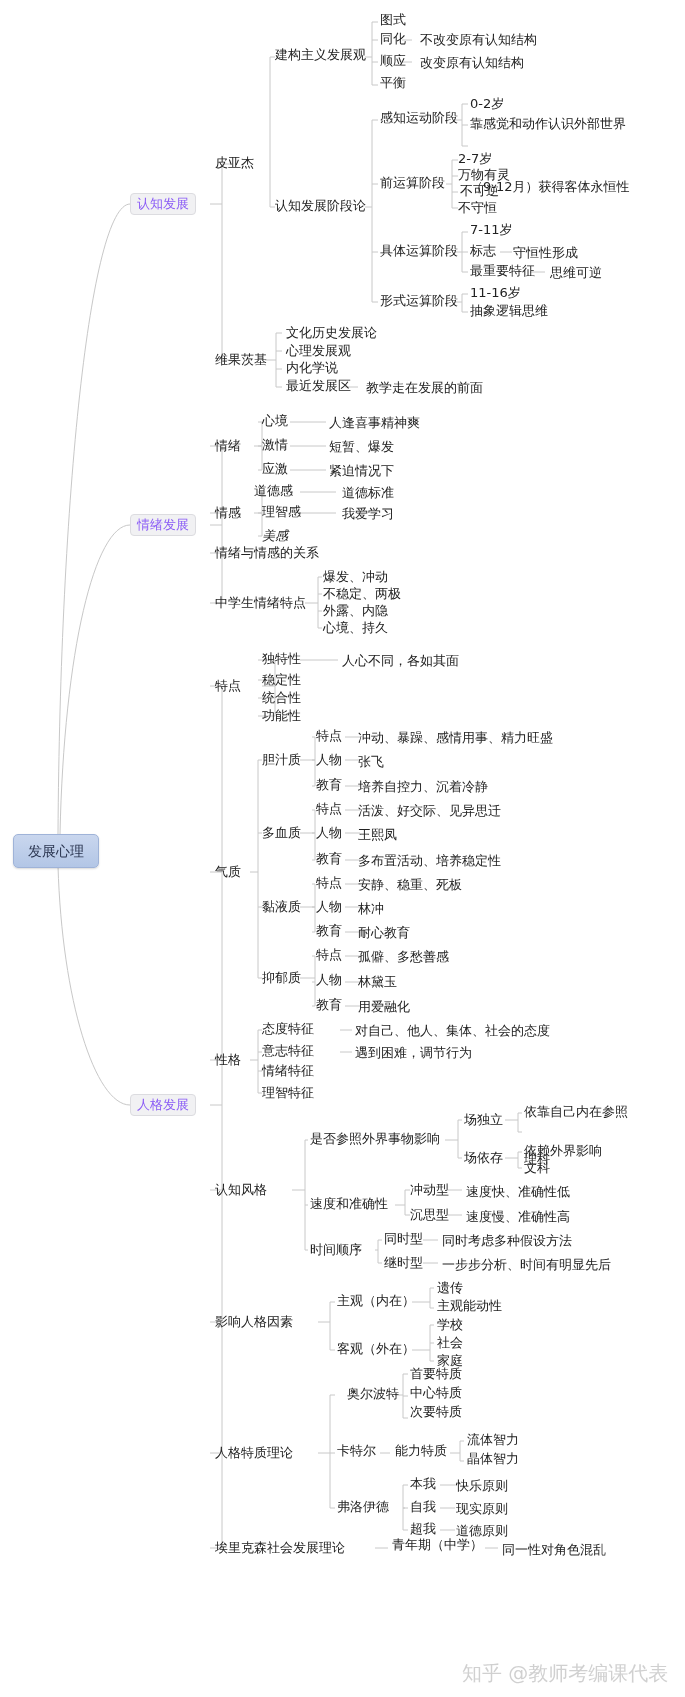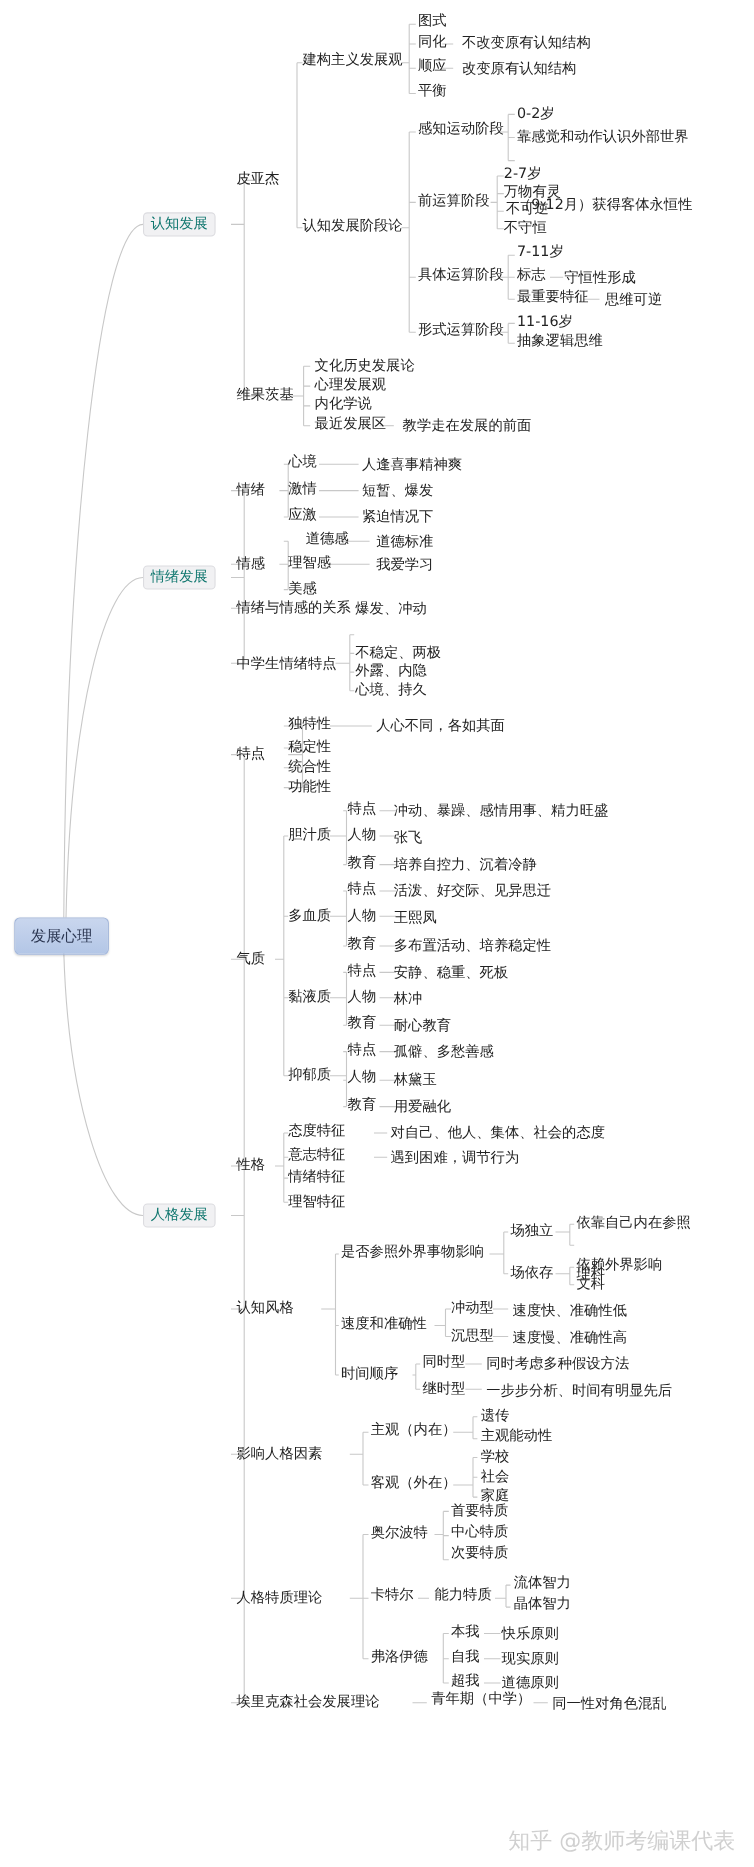--- a/index.html
+++ b/index.html
@@ -5,21 +5,21 @@
   html, body { margin:0; padding:0; background:#ffffff; }
   body { width:685px; height:1697px; position:relative; overflow:hidden;
          font-family:"DejaVu Sans","Liberation Sans",sans-serif; color:#222; }
   #lines { position:absolute; left:0; top:0; width:685px; height:1697px; }
   .n { position:absolute; font-size:13px; line-height:16px; white-space:nowrap; color:#222; }
   .root { position:absolute; left:13px; top:834px; width:84px; height:32px;
           background:linear-gradient(#c9d6ee,#b3c6e6); border:1px solid #9fb3d8;
           border-radius:5px; font-size:14px; line-height:32px; text-align:center; color:#2a3550;
           box-shadow:0 1px 2px rgba(0,0,0,0.15); }
   .main { position:absolute; height:20px; line-height:20px; padding:0 6px; font-size:13px;
-          background:#f1f1f3; border:1px solid #dcdce0; border-radius:4px; color:#0f766e; white-space:nowrap; }
+          background:#f1f1f3; border:1px solid #dcdce0; border-radius:4px; color:#8b5cf6; white-space:nowrap; }
   .wm { position:absolute; left:462px; top:1660px; font-size:20px; color:rgba(150,150,150,0.45);
         white-space:nowrap; }
 </style>
 </head>
 <body>
 
 <svg id="lines" xmlns="http://www.w3.org/2000/svg">
   <g fill="none" stroke="#c8c8c8" stroke-width="1">
 
     <path d="M58 834 C 60 500, 90 205, 130 204"></path>
@@ -117,29 +117,29 @@
 <div class="main" style="left:130px;top:514px;">情绪发展</div>
 <div class="n" style="left:215px;top:438px;">情绪</div>
 <div class="n" style="left:262px;top:413px;">心境</div>
 <div class="n" style="left:329px;top:415px;">人逢喜事精神爽</div>
 <div class="n" style="left:262px;top:437px;">激情</div>
 <div class="n" style="left:329px;top:439px;">短暂、爆发</div>
 <div class="n" style="left:262px;top:461px;">应激</div>
 <div class="n" style="left:329px;top:463px;">紧迫情况下</div>
 
 <div class="n" style="left:215px;top:505px;">情感</div>
-<div class="n" style="left:278px;top:483px;">道德感</div>
+<div class="n" style="left:254px;top:483px;">道德感</div>
 <div class="n" style="left:342px;top:485px;">道德标准</div>
 <div class="n" style="left:262px;top:504px;">理智感</div>
 <div class="n" style="left:342px;top:506px;">我爱学习</div>
-<div class="n" style="left:262px;top:528px;">美感</div>
+<div class="n" style="left:262px;top:528px;font-style:italic;">美感</div>
 
 <div class="n" style="left:215px;top:545px;">情绪与情感的关系</div>
 <div class="n" style="left:215px;top:595px;font-family:Liberation Serif, serif;">中学生情绪特点</div>
-<div class="n" style="left:323px;top:546px;">爆发、冲动</div>
+<div class="n" style="left:323px;top:569px;">爆发、冲动</div>
 <div class="n" style="left:323px;top:586px;">不稳定、两极</div>
 <div class="n" style="left:323px;top:603px;">外露、内隐</div>
 <div class="n" style="left:323px;top:620px;">心境、持久</div>
 
 <div class="main" style="left:130px;top:1094px;">人格发展</div>
 
 <div class="n" style="left:215px;top:678px;">特点</div>
 <div class="n" style="left:262px;top:651px;">独特性</div>
 <div class="n" style="left:342px;top:653px;">人心不同，各如其面</div>
 <div class="n" style="left:262px;top:672px;">稳定性</div>
@@ -212,21 +212,21 @@
 <div class="n" style="left:215px;top:1314px;">影响人格因素</div>
 <div class="n" style="left:337px;top:1293px;">主观（内在）</div>
 <div class="n" style="left:437px;top:1280px;">遗传</div>
 <div class="n" style="left:437px;top:1298px;">主观能动性</div>
 <div class="n" style="left:337px;top:1341px;">客观（外在）</div>
 <div class="n" style="left:437px;top:1317px;">学校</div>
 <div class="n" style="left:437px;top:1335px;">社会</div>
 <div class="n" style="left:437px;top:1353px;">家庭</div>
 
 <div class="n" style="left:215px;top:1445px;">人格特质理论</div>
-<div class="n" style="left:337px;top:1386px;">奥尔波特</div>
+<div class="n" style="left:347px;top:1386px;">奥尔波特</div>
 <div class="n" style="left:410px;top:1366px;">首要特质</div>
 <div class="n" style="left:410px;top:1385px;">中心特质</div>
 <div class="n" style="left:410px;top:1404px;">次要特质</div>
 <div class="n" style="left:337px;top:1443px;">卡特尔</div>
 <div class="n" style="left:395px;top:1443px;">能力特质</div>
 <div class="n" style="left:467px;top:1432px;">流体智力</div>
 <div class="n" style="left:467px;top:1451px;">晶体智力</div>
 <div class="n" style="left:337px;top:1499px;">弗洛伊德</div>
 <div class="n" style="left:410px;top:1476px;">本我</div>
 <div class="n" style="left:456px;top:1478px;">快乐原则</div>

